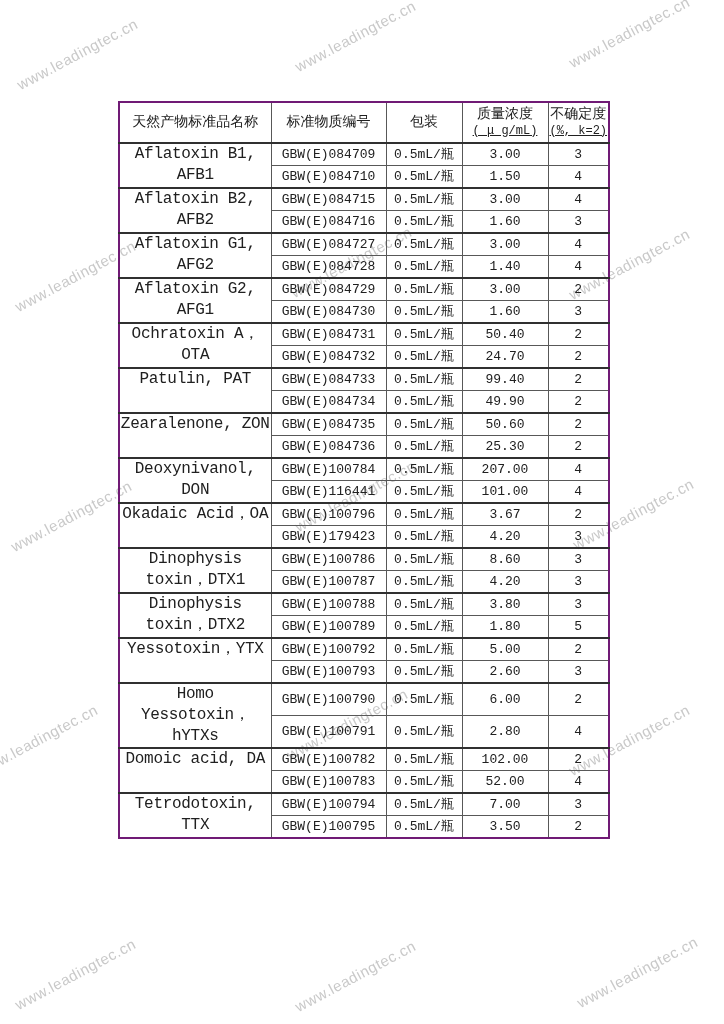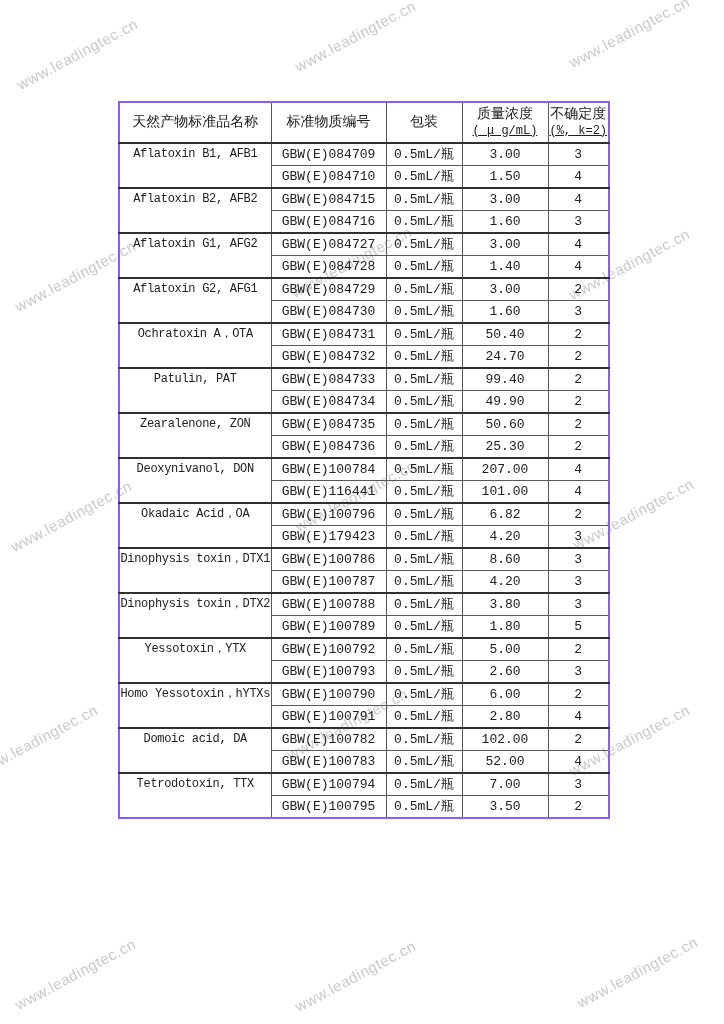--- a/index.html
+++ b/index.html
@@ -31,21 +31,21 @@
     transform-origin: 0 0;
   }
   table.standards {
     position: absolute;
     left: 118px; top: 101px;
     width: 490px;
     table-layout: fixed;
     border-collapse: collapse;
     background: transparent;
     z-index: 1;
-    border: 2px solid #8b5cf6;
+    border: 2px solid #701a75;
     color: #202020;
   }
   .standards th, .standards td {
     border: 1px solid #585858;
     padding: 0;
     text-align: center;
     overflow: hidden;
   }
   .standards thead tr { height: 41px; }
   .standards thead th {
@@ -65,21 +65,21 @@
   .standards tbody td {
     font-size: 13px;
     line-height: 21px;
     vertical-align: middle;
   }
   
   .standards tr.group-first td { border-top: 2px solid #303030; }
   .standards tr.group-second td { border-top: 1px solid #6d6d6d; }
   .standards td.name-cell {
     vertical-align: top;
-    font-size: 12px;
+    font-size: 16px;
     letter-spacing: -0.3px;
     line-height: 21px; 
   }
 </style>
 </head>
 <body>
 
 <div class="page">
 
   <div class="watermark-layer">
@@ -242,21 +242,21 @@
     <td>GBW(E)116441</td>
     <td>0.5mL/瓶</td>
     <td>101.00</td>
     <td>4</td>
   </tr>
 
   <tr class="group-first">
     <td class="name-cell" rowspan="2">Okadaic Acid，OA</td>
     <td>GBW(E)100796</td>
     <td>0.5mL/瓶</td>
-    <td>6.82</td>
+    <td>3.67</td>
     <td>2</td>
   </tr>
   <tr class="group-second">
     <td>GBW(E)179423</td>
     <td>0.5mL/瓶</td>
     <td>4.20</td>
     <td>3</td>
   </tr>
 
   <tr class="group-first">

